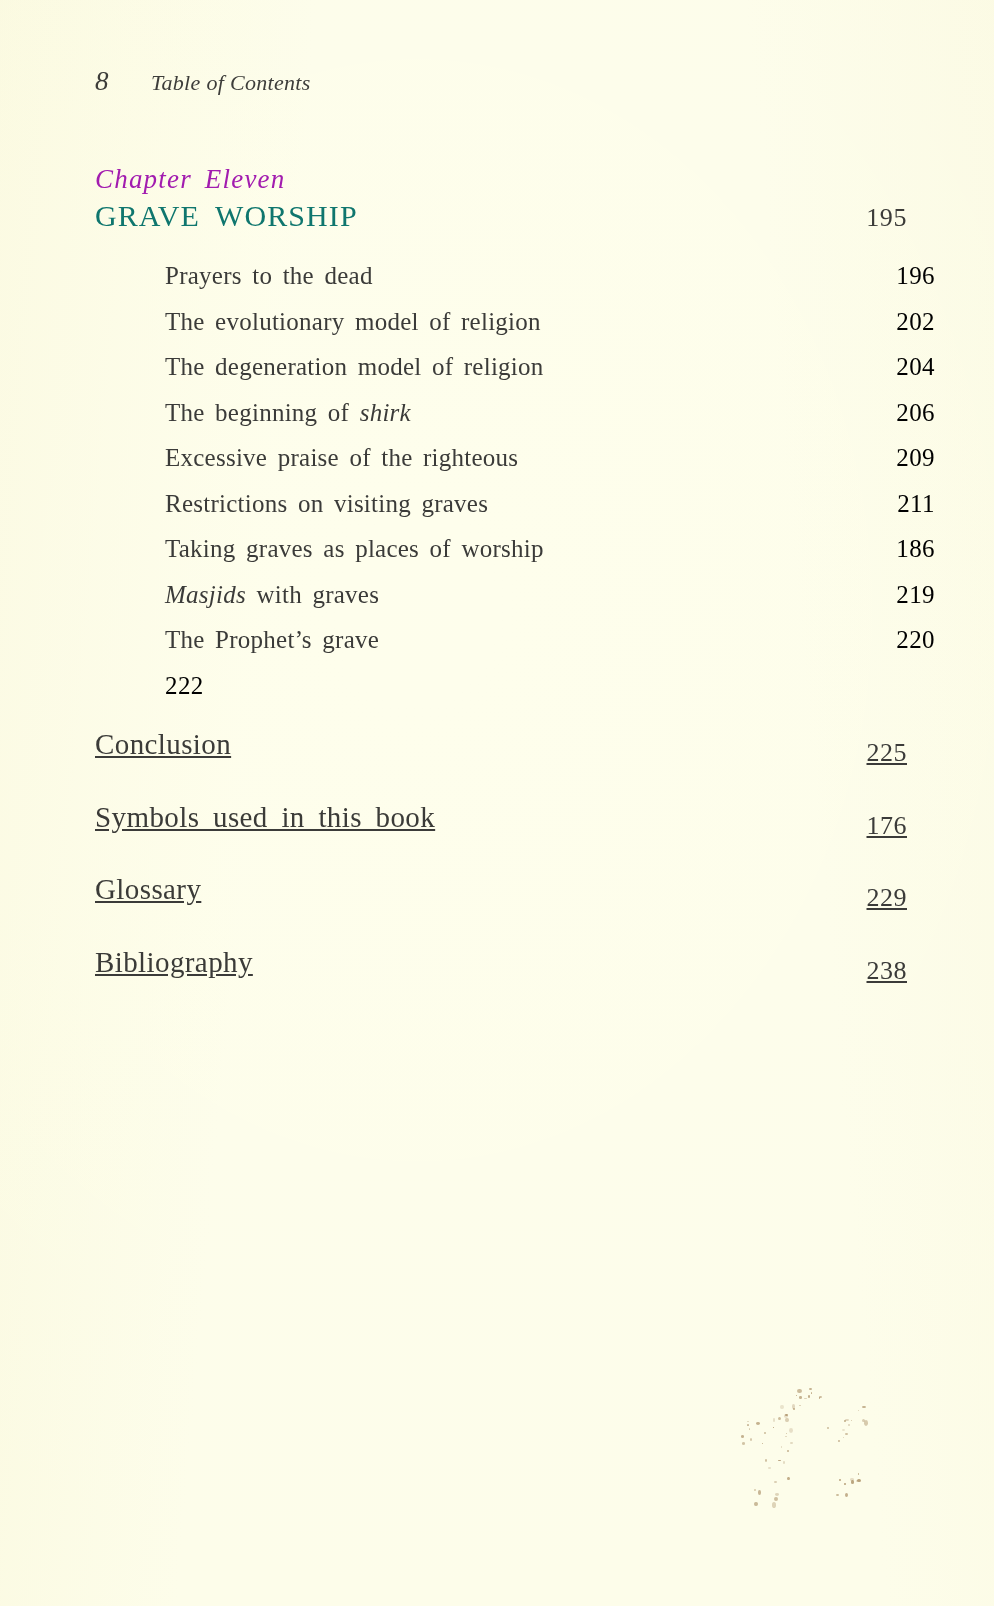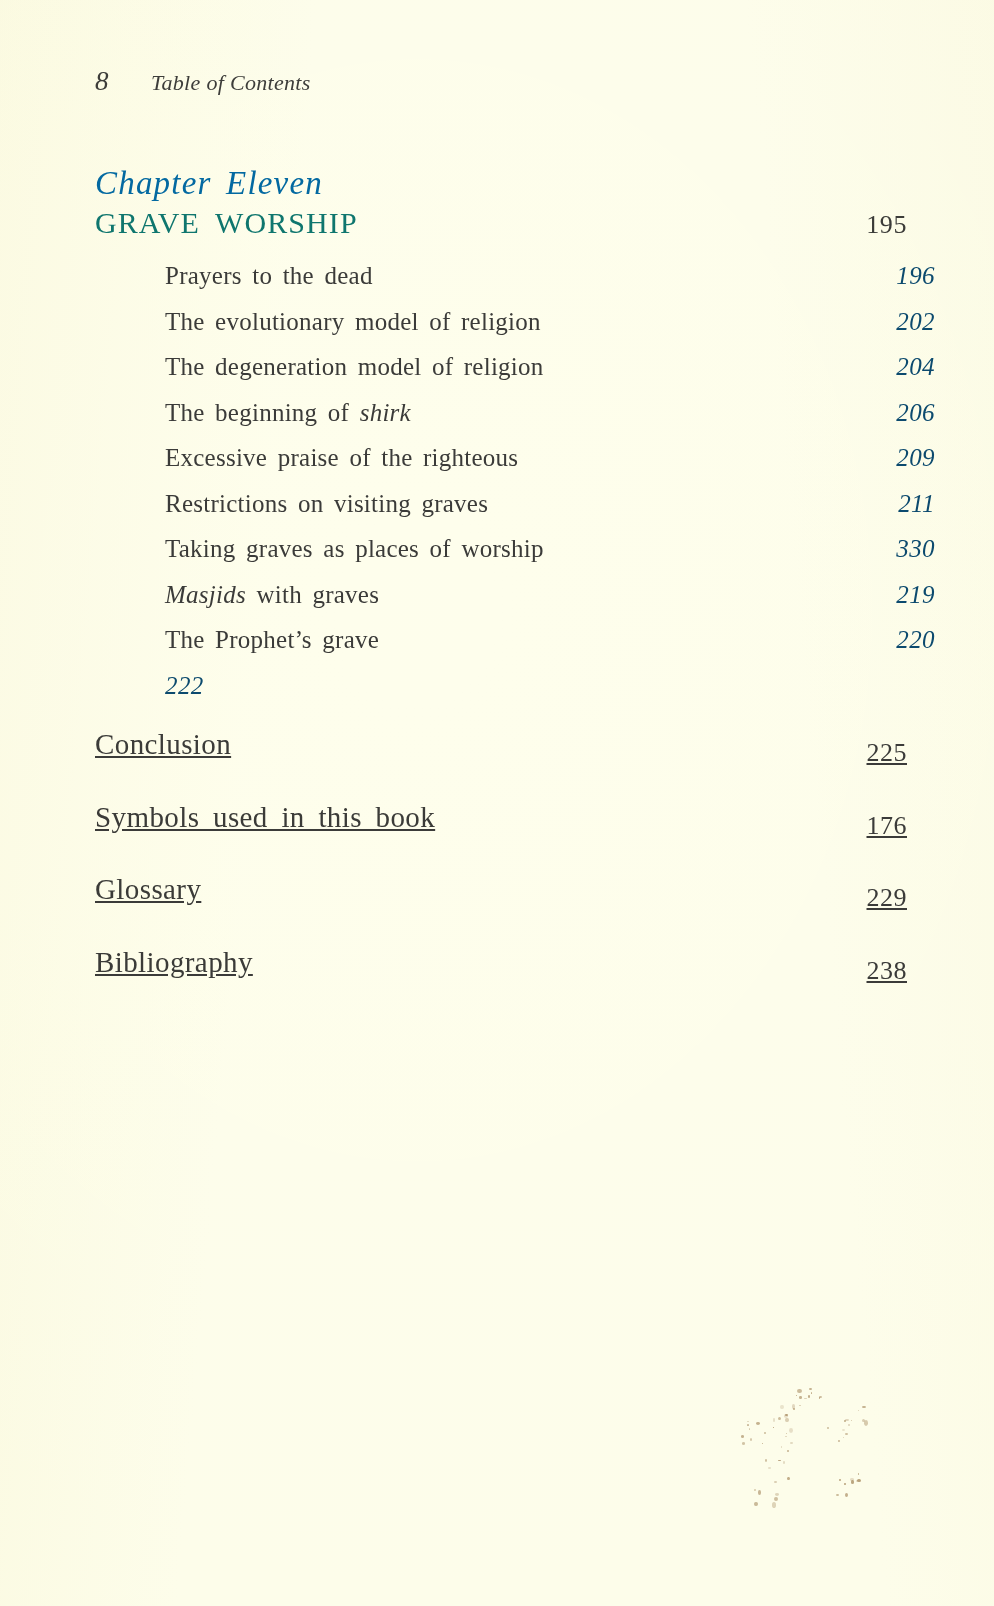--- a/index.html
+++ b/index.html
@@ -54,24 +54,24 @@
 
   
   .chapter-block {
     position: absolute;
     left: 95px;
     top: 162px;
     width: 812px;
   }
   .chapter-label {
     font-style: italic;
-    font-size: 33px;
+    font-size: 27px;
     letter-spacing: 1.2px;
     word-spacing: 5px;
-    color: #0369a1;
+    color: #a21caf;
     line-height: 1.28;
   }
   .chapter-title-row {
     display: flex;
     align-items: baseline;
     justify-content: space-between;
     margin-top: 2px;
   }
   .chapter-title {
     font-size: 30px;
@@ -104,23 +104,22 @@
     word-spacing: 4px;
     letter-spacing: 0.25px;
     color: #3b3b39;
     white-space: nowrap;
   }
   .sub-label i {
   }
   .sub-page {
     font-size: 25px;
     letter-spacing: 0.4px;
-    color: #0c4a6e;
+    color: #000000;
     flex: none;
-    font-style: italic;
   }
 
   
   .back-list {
     position: absolute;
     left: 95px;
     top: 728px;
     width: 812px;
   }
   .back-row {
@@ -201,21 +200,21 @@
       <div class="sub-row">
         <span class="sub-label">Excessive praise of the righteous</span>
         <span class="sub-page">209</span>
       </div>
       <div class="sub-row">
         <span class="sub-label">Restrictions on visiting graves</span>
         <span class="sub-page">211</span>
       </div>
       <div class="sub-row">
         <span class="sub-label">Taking graves as places of worship</span>
-        <span class="sub-page">330</span>
+        <span class="sub-page">186</span>
       </div>
       <div class="sub-row">
         <span class="sub-label"><i>Masjids</i> with graves</span>
         <span class="sub-page">219</span>
       </div>
       <div class="sub-row">
         <span class="sub-label">The Prophet’s grave</span>
         <span class="sub-page">220</span>
       </div>
       <div class="sub-row">

